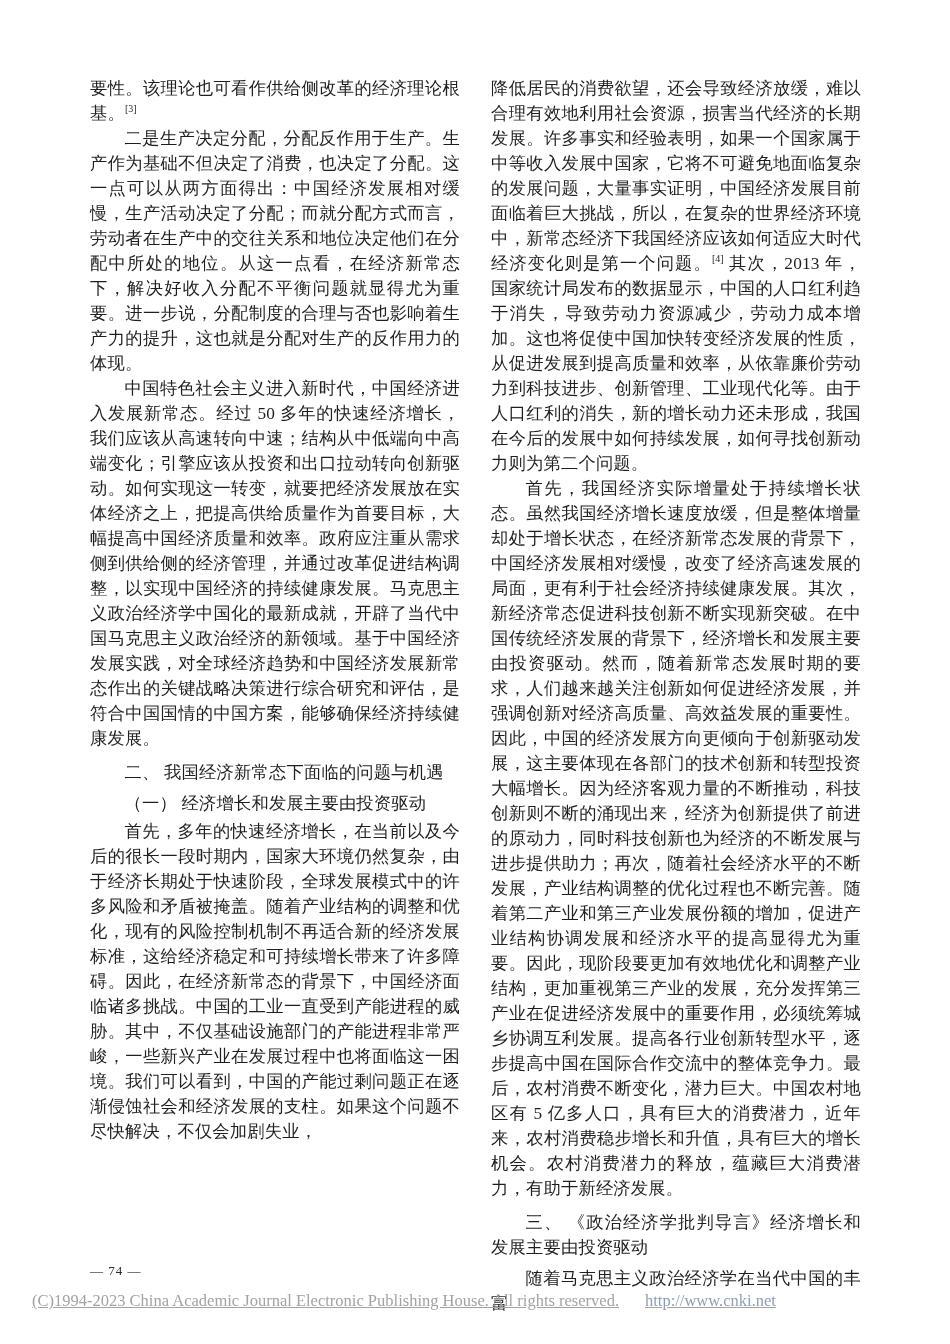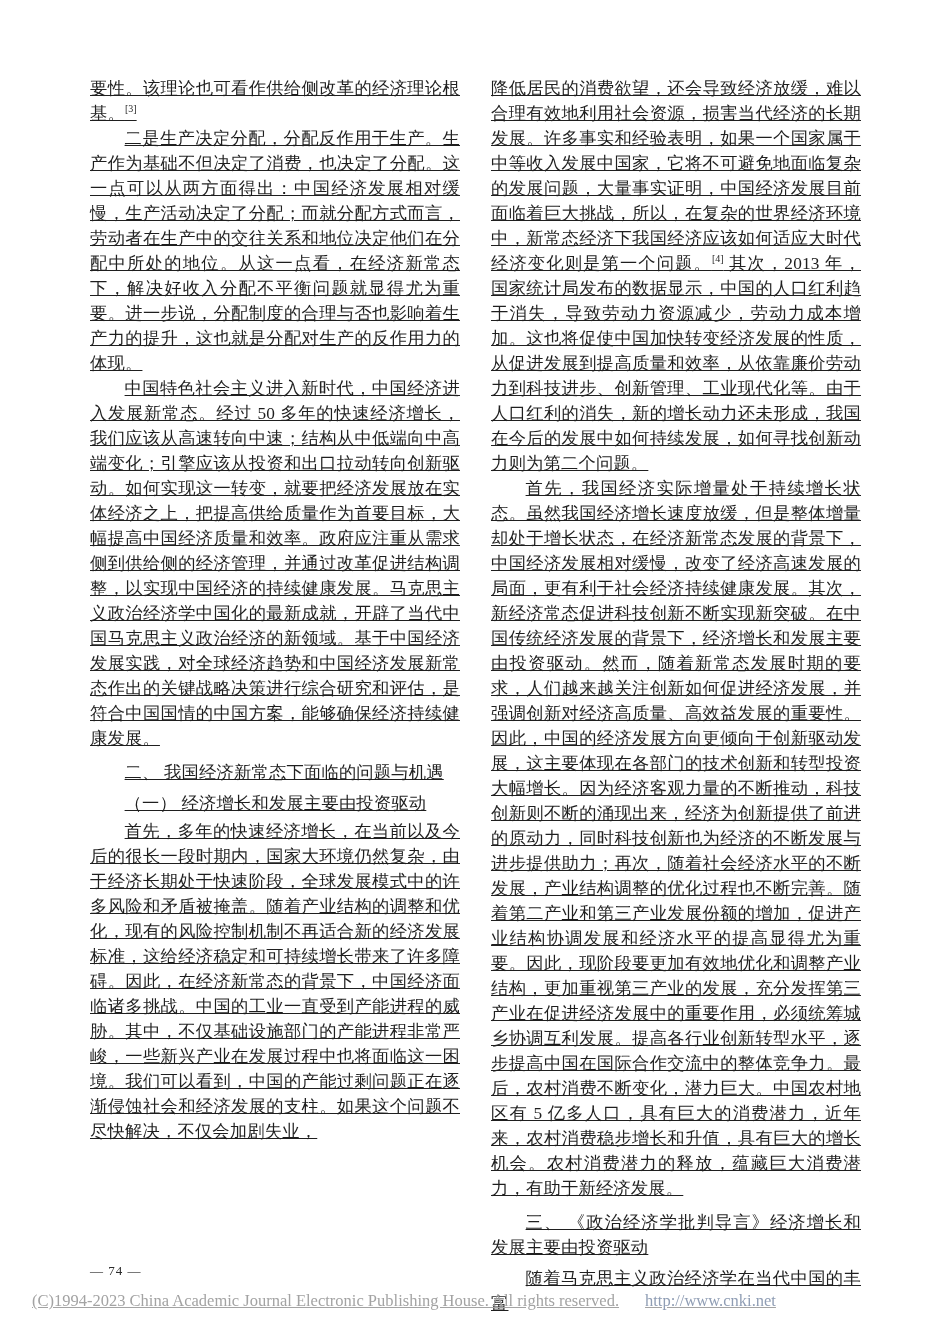--- a/index.html
+++ b/index.html
@@ -27,21 +27,20 @@
     width: 370px;
     font-size: 17.3px;
     line-height: 25px;
     text-align: justify;
     color: #1f1f1f;
     letter-spacing: 0.2px;
   }
   .column p {
     margin: 0;
     text-indent: 2em;
-    text-decoration: underline;
   }
   .column p.continuation {
     text-indent: 0;
   }
   .column p.heading {
     margin: 9px 0 6px 0;
   }
   .column p.subheading {
     margin: 6px 0 3px 0;
   }

